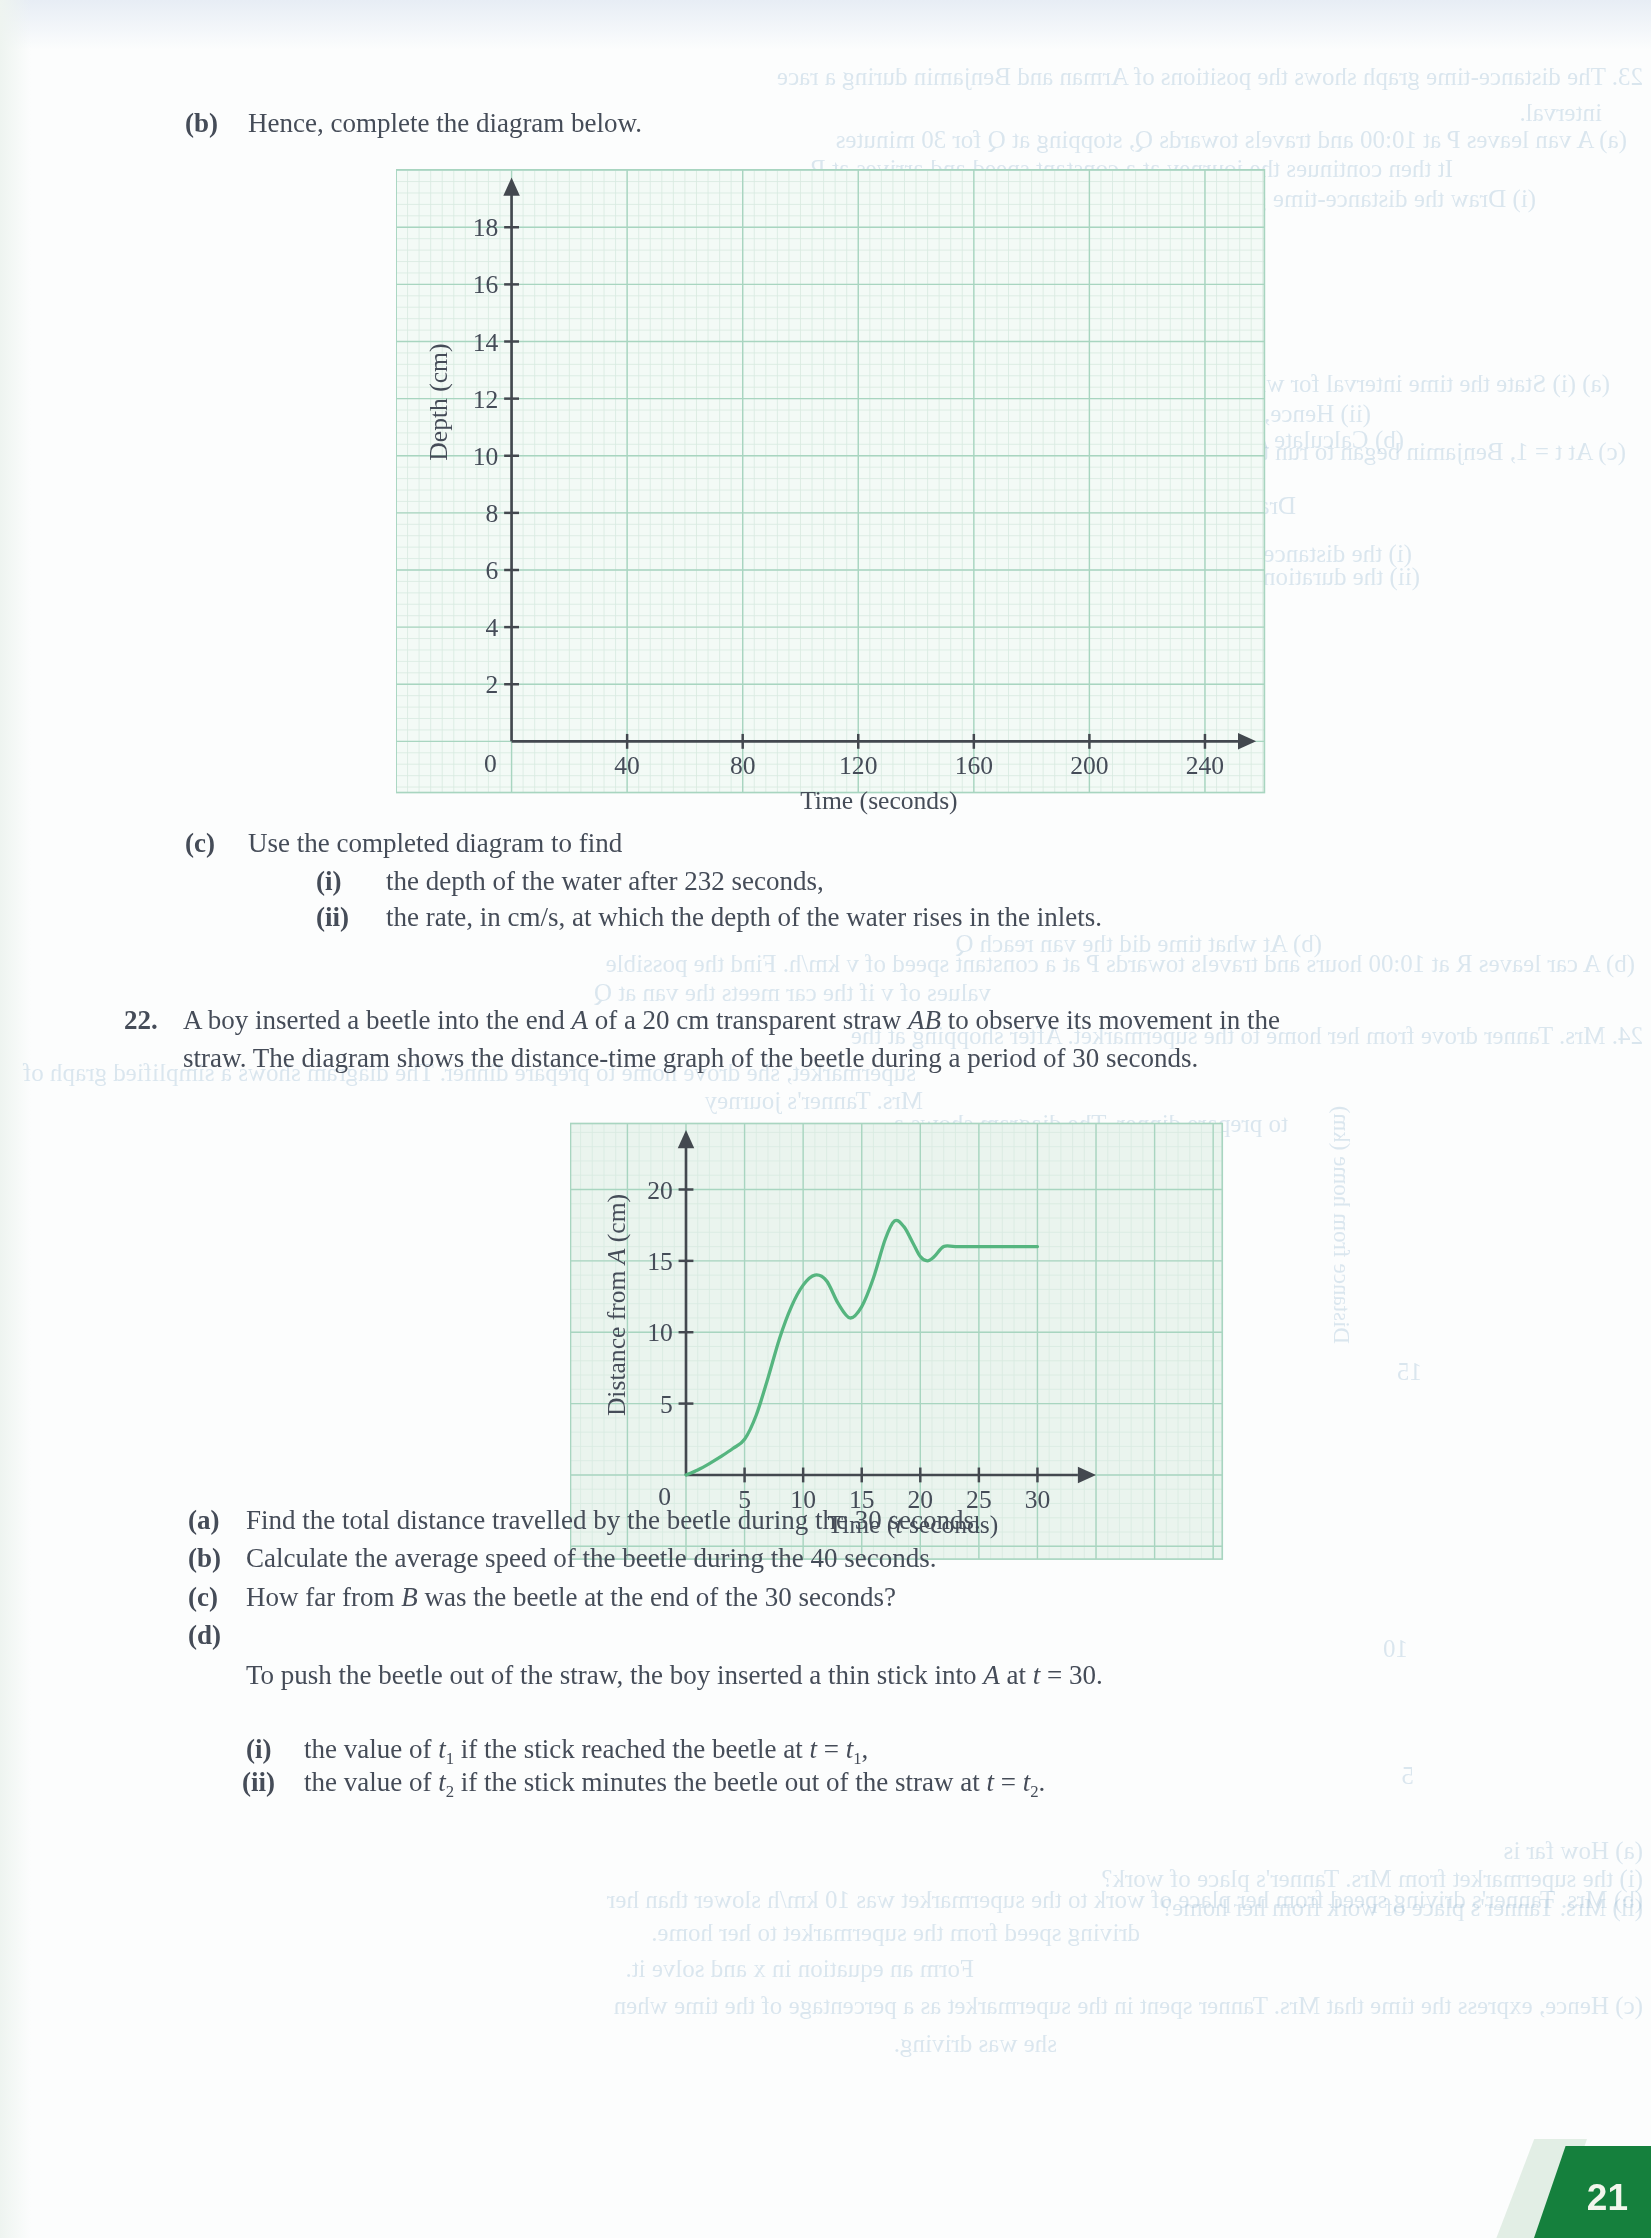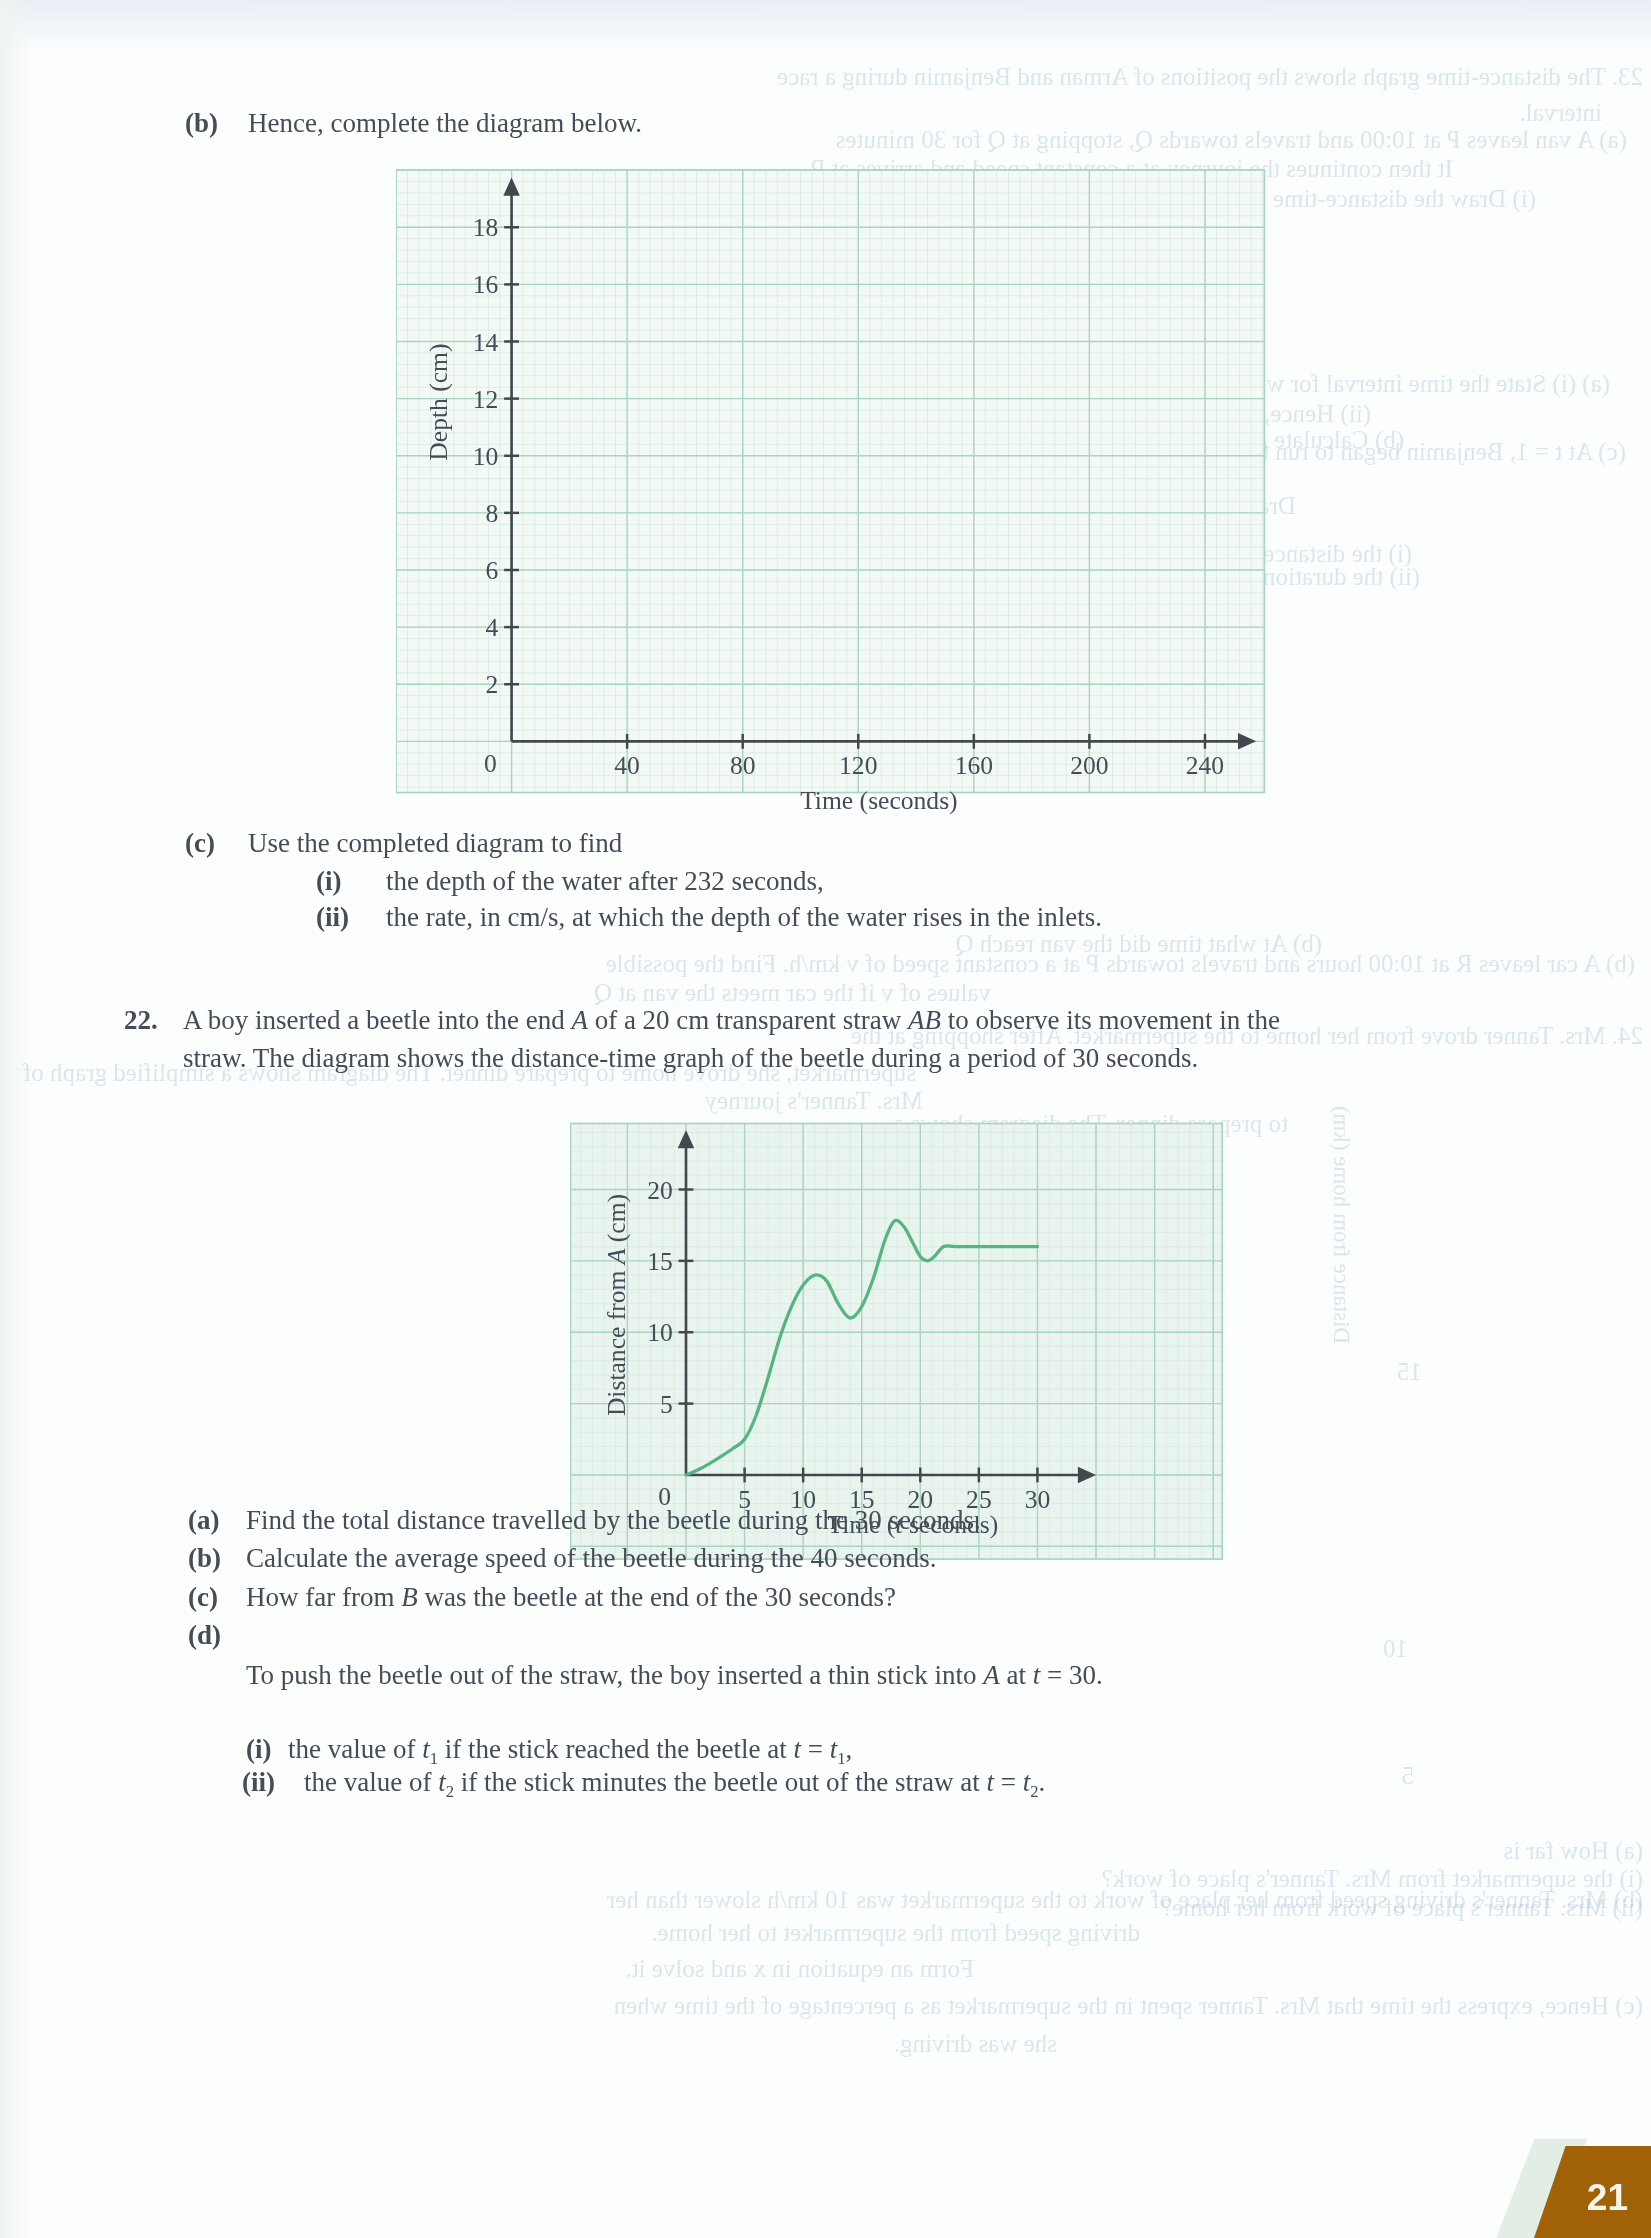--- a/index.html
+++ b/index.html
@@ -436,22 +436,22 @@
   <div class="row lbl" style="left:188px;top:1542px">(b)</div>
   <div class="row" style="left:246px;top:1542px"><span>Calculate the average speed of the beetle during the 40 seconds.</span></div>
 
   <div class="row lbl" style="left:188px;top:1581px">(c)</div>
   <div class="row" style="left:246px;top:1581px"><span>How far from </span><span style="font-style: italic;">B</span><span> was the beetle at the end of the 30 seconds?</span></div>
 
   <div class="row lbl" style="left:188px;top:1619px">(d)</div>
   <div class="row" style="left:246px;top:1659px"><span>To push the beetle out of the straw, the boy inserted a thin stick into </span><span style="font-style: italic;">A</span><span> at </span><span style="font-style: italic;">t</span><span> = 30.</span></div>
 
   <div class="row lbl" style="left:246px;top:1733px">(i)</div>
-  <div class="row" style="left:288px;top:1733px"><span>the value of </span><span style="font-style: italic;">t</span><sub class="idx">1</sub><span> if the stick reached the beetle at </span><span style="font-style: italic;">t</span><span> = </span><span style="font-style: italic;">t</span><sub class="idx">1</sub><span>,</span></div>
+  <div class="row" style="left:304px;top:1733px"><span>the value of </span><span style="font-style: italic;">t</span><sub class="idx">1</sub><span> if the stick reached the beetle at </span><span style="font-style: italic;">t</span><span> = </span><span style="font-style: italic;">t</span><sub class="idx">1</sub><span>,</span></div>
   <div class="row lbl" style="left:242px;top:1766px">(ii)</div>
   <div class="row" style="left:304px;top:1766px"><span>the value of </span><span style="font-style: italic;">t</span><sub class="idx">2</sub><span> if the stick minutes the beetle out of the straw at </span><span style="font-style: italic;">t</span><span> = </span><span style="font-style: italic;">t</span><sub class="idx">2</sub><span>.</span></div>
 
   <div class="corner-halo"></div>
-  <div class="corner-tab" id="corner-tab" style="background: #a16207;">
+  <div class="corner-tab" id="corner-tab" style="background: #15803d;">
     <div class="num">21</div>
   </div>
 </div>
 
 
 </body></html>

